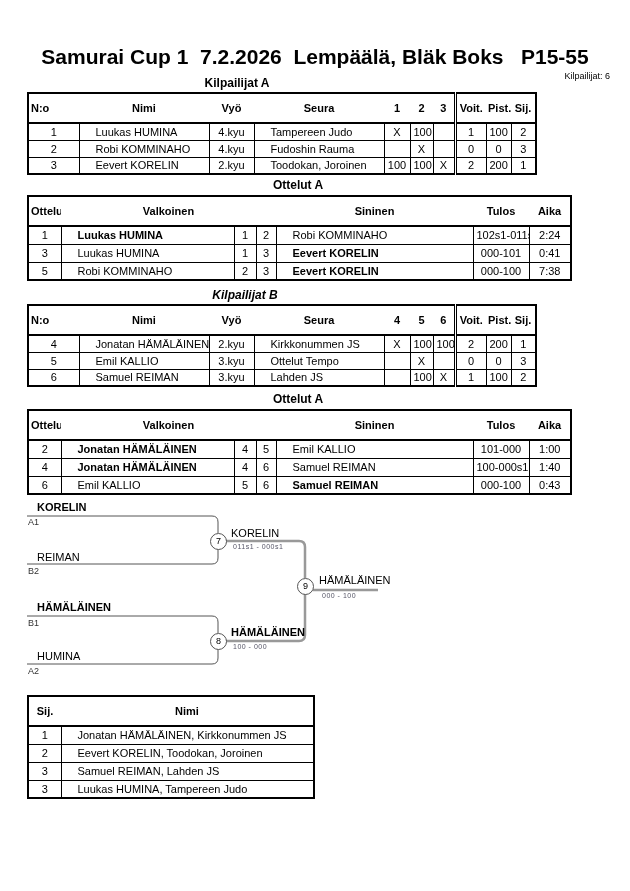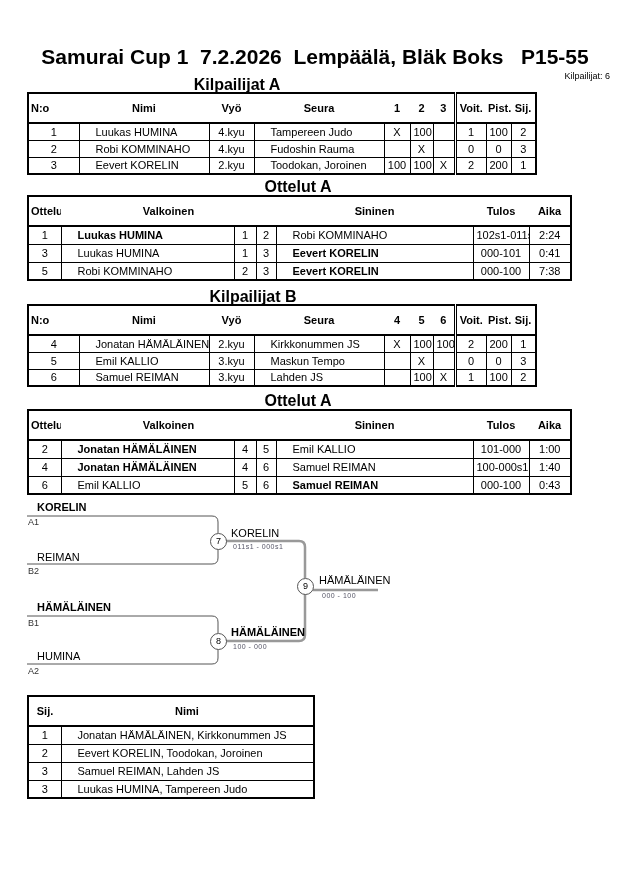--- a/index.html
+++ b/index.html
@@ -1,25 +1,25 @@
 <!DOCTYPE html>
 <html><head>
 <meta charset="utf-8">
 <style>
   html,body{margin:0;padding:0;background:#fff;}
   .page{position:relative;width:630px;height:891px;background:#fff;overflow:hidden;
         font-family:"Liberation Sans","DejaVu Sans",sans-serif;color:#000;}
 
   .big-title{position:absolute;top:45px;left:0;width:630px;text-align:center;
              font-size:21px;font-weight:bold;white-space:pre;}
-  .sec-title{position:absolute;font-size:16px;font-weight:bold;text-align:center;}
+  .sec-title{position:absolute;font-size:12px;font-weight:bold;text-align:center;}
   #poolATitle{top:76px;left:0;width:474px;}
   #count{position:absolute;top:71px;right:20px;font-size:9px;}
   #matchesATitle{top:178px;left:0;width:596px;}
-  #poolBTitle{top:288px;left:16px;width:474px;}
+  #poolBTitle{top:288px;left:8px;width:474px;font-style:italic;}
   #matchesBTitle{top:392px;left:0;width:596px;}
   #resultsTitle{top:678px;left:0;width:340px;}
 
   table{position:absolute;border-collapse:collapse;table-layout:fixed;font-size:11px;
         border:2px solid #000;}
   th{font-weight:bold;border:1px solid #000;border-left:none;border-right:none;
      border-bottom:2px solid #000;padding:8px 2px;text-align:center;white-space:nowrap;overflow:hidden;}
   td{border:1px solid #000;padding:0 3px;text-align:center;white-space:nowrap;overflow:hidden;}
   .l{text-align:left;}
   .pl{padding-left:16px;text-align:left;}
@@ -205,21 +205,21 @@
       <td>100</td>
       <td>100</td>
       <td class="dbl">2</td>
       <td>200</td>
       <td>1</td>
     </tr>
     <tr>
       <td>5</td>
       <td class="pl">Emil KALLIO</td>
       <td>3.kyu</td>
-      <td class="pl">Maskun Tempo</td>
+      <td class="pl">Ottelut Tempo</td>
       <td></td>
       <td>X</td>
       <td></td>
       <td class="dbl">0</td>
       <td>0</td>
       <td>3</td>
     </tr>
     <tr>
       <td>6</td>
       <td class="pl">Samuel REIMAN</td>

